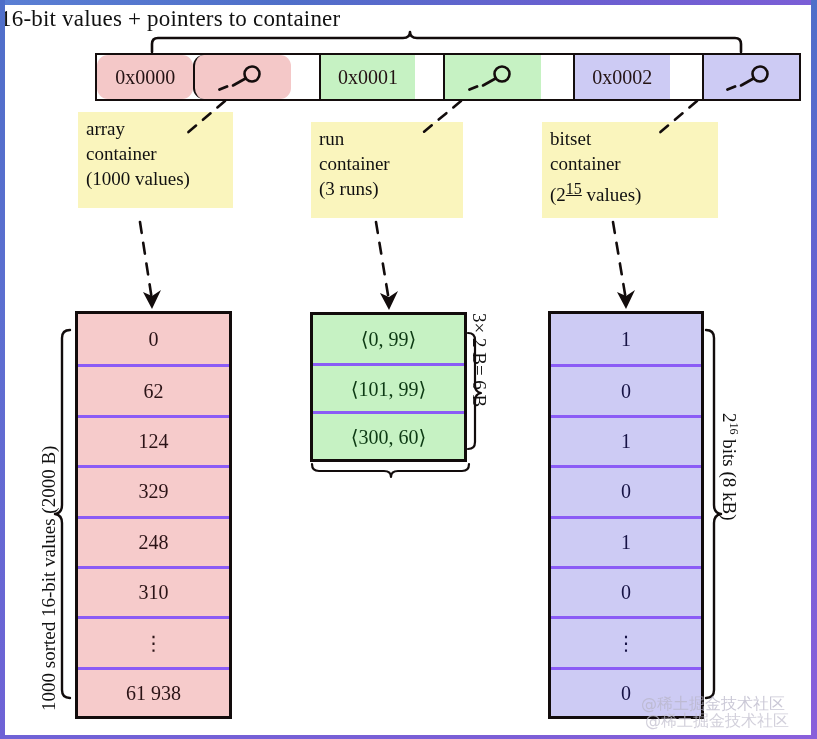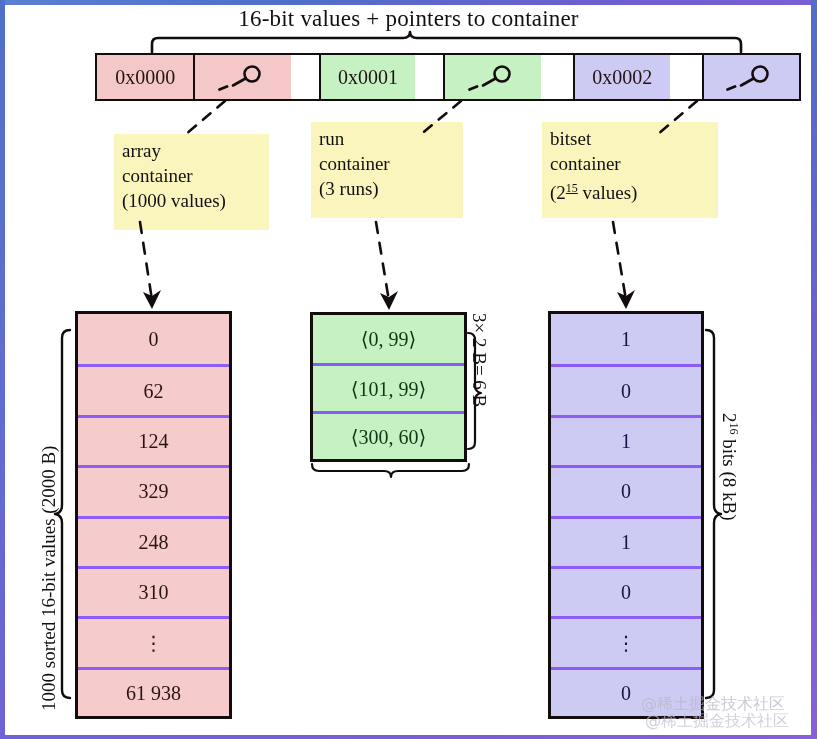--- a/index.html
+++ b/index.html
@@ -23,55 +23,55 @@
     background:linear-gradient(180deg,#4f6fc9 0%,#5b6fd0 40%,#6f62d6 100%);}
   .edge-right{right:0;top:0;width:6px;height:739px;
     background:linear-gradient(180deg,#4f6fc9 0%,#6a60d3 45%,#8a5fdb 100%);}
   .edge-bottom{left:0;bottom:0;width:817px;height:4px;
     background:linear-gradient(90deg,#6f62d6 0%,#7b5ed6 60%,#8a5fdb 100%);}
 
   .abs{position:absolute;}
 
   
   #title{
-    left:0;top:6px;width:817px;text-align:center;
+    left:0;top:6px;width:817px;
     font-size:23px;color:#111;letter-spacing:.2px;
   }
 
   
   #topbar{
     left:95px;top:53px;width:706px;height:48px;
     display:flex;box-sizing:border-box;
     border:2.5px solid #140d0d;
   }
   #topbar .cell{
     box-sizing:border-box;position:relative;
     display:flex;align-items:center;justify-content:center;
     font-size:20px;color:#241314;
   }
   #topbar .cell + .cell{border-left:2.5px solid #140d0d;}
   .c-key{width:117px;}
   .c-ptr{width:118px;}
-  .pink{background:#f4c8c8;}
+  .pink{background:#f4c8c8;border-radius:11px;}
   .green{background:#c6f2c3;margin-left:28px;}
   .purple{background:#cdcbf4;margin-left:32px;}
 
   
   .ptr-glyph{width:54px;height:28px;display:block;}
 
   
   .ybox{
     background:#faf5bd;
     font-size:19px;line-height:25px;color:#111;
     padding:4px 8px 6px 8px;box-sizing:border-box;
   }
-  #ybox-array{left:78px;top:134px;width:155px;height:96px;margin-left:36px;}
+  #ybox-array{left:78px;top:112px;width:155px;height:96px;}
   #ybox-run{left:311px;top:122px;width:152px;height:96px;}
   #ybox-bitset{left:542px;top:122px;width:176px;height:96px;}
-  .ybox sup{font-size:12px;vertical-align:super;text-decoration:underline;}
+  .ybox sup{font-size:16px;vertical-align:super;text-decoration:underline;}
 
   
   .colbox{border:3px solid #120c0c;box-sizing:border-box;}
   .cellrow{
     box-sizing:border-box;
     display:flex;align-items:center;justify-content:center;
     font-size:20px;color:#2a1316;
   }
   .cellrow + .cellrow{border-top:3px solid #8b5cf6;}
 

